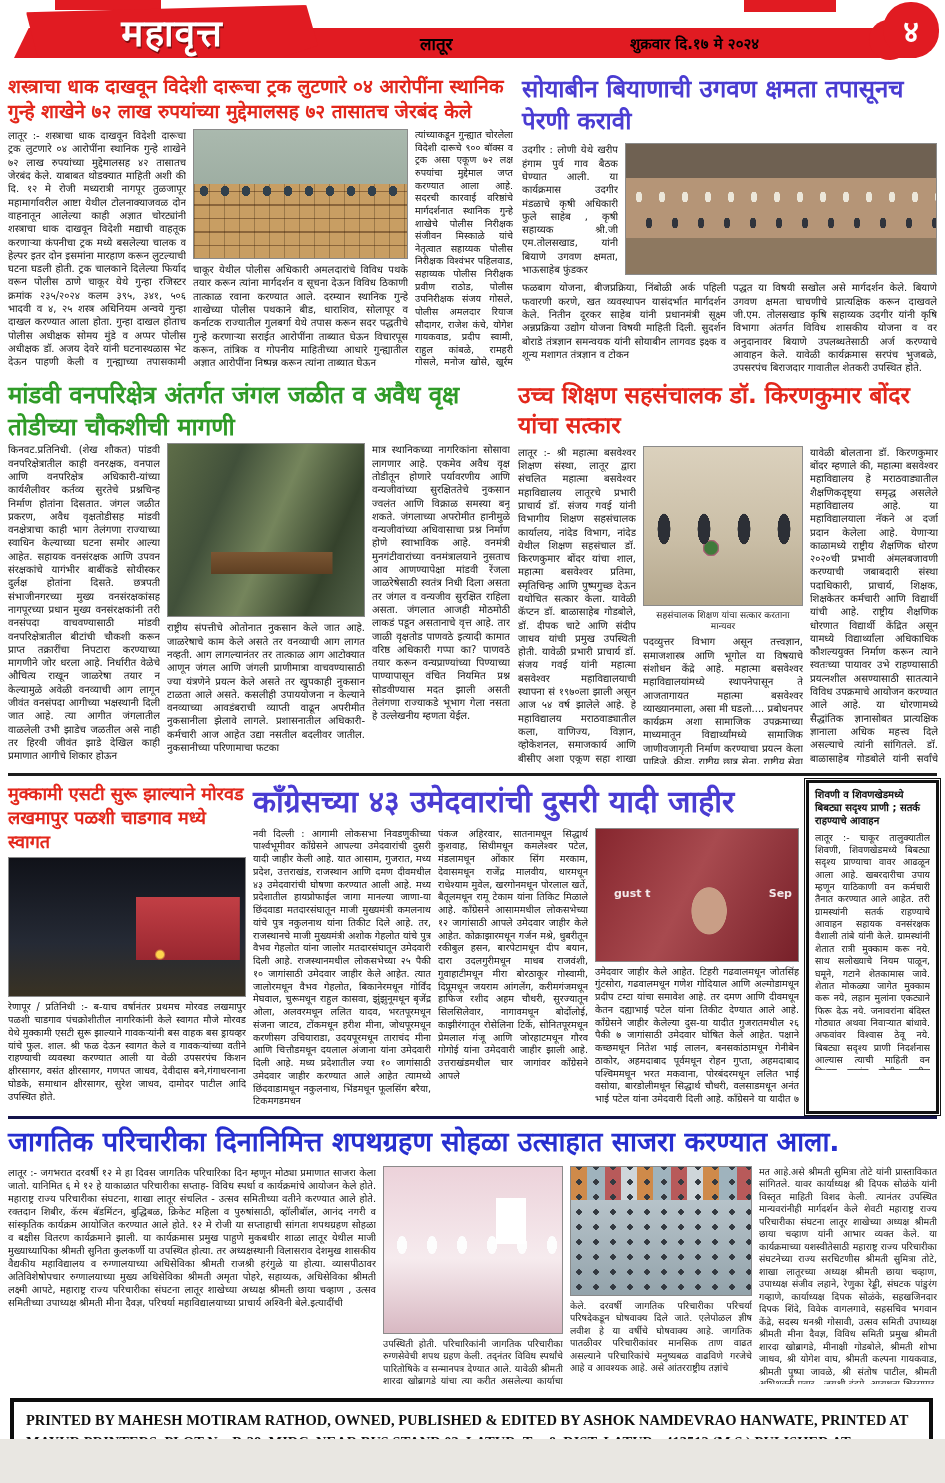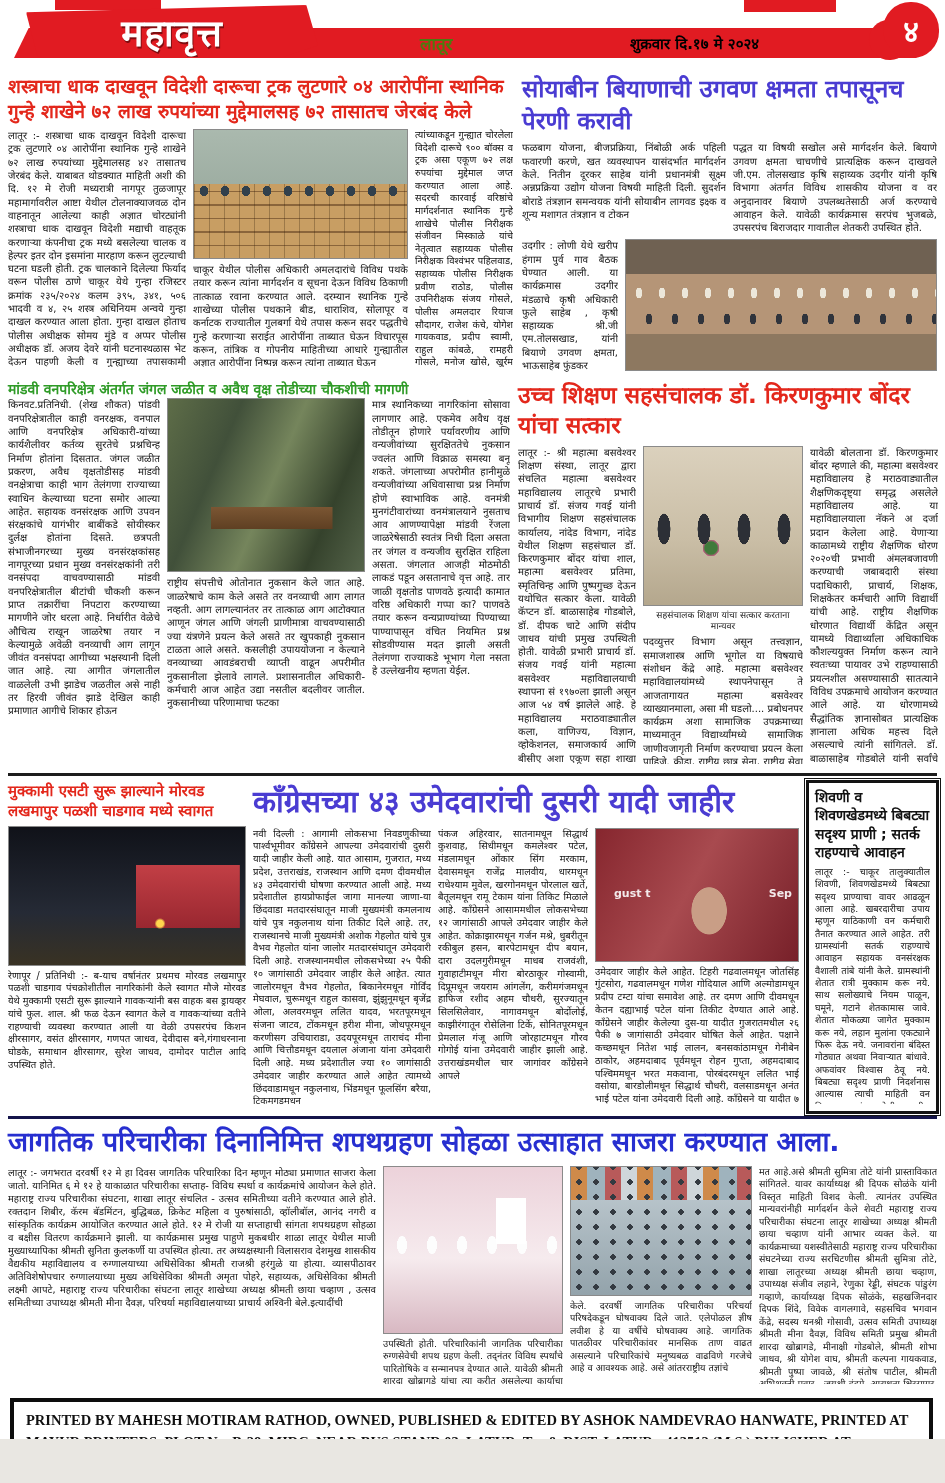--- a/index.html
+++ b/index.html
@@ -6,21 +6,21 @@
   .page{position:relative;width:945px;height:1439px;background:#ffffff;margin:0 auto;
         font-family:"DejaVu Sans",sans-serif;color:#161616;overflow:hidden;}
   
   .mast-tab{position:absolute;background:#e11b22;}
   .mast-bar{position:absolute;left:14px;right:14px;top:28px;height:30px;background:#e11b22;
             clip-path:polygon(1.6% 0,100% 0,98.4% 100%,0 100%);}
   .logo-box{position:absolute;left:26px;top:5px;width:292px;height:52px;background:#e11b22;
             border-radius:10px 14px 2px 16px;clip-path:polygon(0 14%,96% 0,100% 78%,88% 100%,4% 100%);
             display:flex;align-items:center;justify-content:center;}
   .logo-text{color:#fff;font-size:37px;font-weight:bold;letter-spacing:1px;text-shadow:1px 2px 0 #7e0d10;}
-  .mast-city{position:absolute;left:420px;top:32px;color:#4d7c0f;font-weight:bold;font-size:17px;}
+  .mast-city{position:absolute;left:420px;top:32px;color:#000000;font-weight:bold;font-size:17px;}
   .mast-date{position:absolute;left:630px;top:33px;color:#000000;font-weight:bold;font-size:15px;}
   .pagenum-wrap{position:absolute;right:6px;top:2px;width:56px;height:56px;background:#e11b22;
             border-radius:50% 50% 48% 52%;display:flex;align-items:center;justify-content:center;
             box-shadow:-22px 10px 0 -8px #e11b22;}
   .pagenum{color:#fff;font-size:30px;font-weight:bold;}
   
   .article{position:absolute;}
   .hl{font-weight:bold;text-align:left;line-height:1.32;}
   .hl-red{color:#e3271b;}
   .hl-blue{color:#4a3cd2;}
@@ -97,32 +97,32 @@
       <div class="stack">
         <div class="photo ph-truck" style="height:128px;"></div>
         <div class="body-text">चाकूर येथील पोलीस अधिकारी अमलदारांचे विविध पथके तयार करून त्यांना मार्गदर्शन व सूचना देऊन विविध ठिकाणी तात्काळ रवाना करण्यात आले. दरम्यान स्थानिक गुन्हे शाखेच्या पोलीस पथकाने बीड, धाराशिव, सोलापूर व कर्नाटक राज्यातील गुलबर्गा येथे तपास करून सदर पद्धतीचे गुन्हे करणाऱ्या सराईत आरोपींना ताब्यात घेऊन विचारपूस करून, तांत्रिक व गोपनीय माहितीच्या आधारे गुन्ह्यातील अज्ञात आरोपींना निष्पन्न करून त्यांना ताब्यात घेऊन</div>
       </div>
       <div class="body-text" style="flex:0 0 98px;font-size:9.5px;">त्यांच्याकडून गुन्ह्यात चोरलेला विदेशी दारूचे ९०० बॉक्स व ट्रक असा एकूण ७२ लक्ष रुपयांचा मुद्देमाल जप्त करण्यात आला आहे. सदरची कारवाई वरिष्ठांचे मार्गदर्शनात स्थानिक गुन्हे शाखेचे पोलीस निरीक्षक संजीवन मिस्काळे यांचे नेतृत्वात सहाय्यक पोलीस निरीक्षक विश्वंभर पहिलवाड, सहाय्यक पोलीस निरीक्षक प्रवीण राठोड, पोलीस उपनिरीक्षक संजय गोसले, पोलीस अमलदार रियाज सौदागर, राजेश कंचे, योगेश गायकवाड, प्रदीप स्वामी, राहुल कांबळे, रामहरी गोसले, मनोज खोसे, खुर्रम काझी, राहुल सोनकांबळे, साहेबराव हाके, दीनानाथ देवकते, रवी गोंदकर, तुकाराम पठाण, नितीन कट्टारे, मोहन सुरवसे, संतोष खांडेकर, नकुल पाटील, सचिन मुंडे, प्रदीप चोपणे, चंद्रकांत केंद्रे, व्यंकट निट्टुरे, सायबर सेल चे सहाय्यक पोलीस निरीक्षक नलिनी गावडे, पोलिस अमलदार संतोष देवढे, गणेश साठे, शैलेश सुळे, केली आहे.</div>
     </div>
   </div>
 
   <div class="article" style="left:522px;top:74px;width:415px;height:302px;">
     <div class="hl hl-blue" style="font-size:24px;">सोयाबीन बियाणाची उगवण क्षमता तपासूनच पेरणी करावी</div>
+    <div class="cols" style="margin-top:6px;height:134px;">
+      <div class="body-text" style="flex:0 0 96px;">उदगीर : लोणी येथे खरीप हंगाम पुर्व गाव बैठक घेण्यात आली. या कार्यक्रमास उदगीर मंडळाचे कृषी अधिकारी फुले साहेब , कृषी सहाय्यक श्री.जी एम.तोलसखाड, यांनी बियाणे उगवण क्षमता, भाऊसाहेब फुंडकर</div>
+      <div class="photo ph-meet" style="flex:1;height:130px;"></div>
+    </div>
     <div class="cols" style="margin-top:4px;height:92px;">
       <div class="body-text" style="flex:1;">फळबाग योजना, बीजप्रक्रिया, निंबोळी अर्क पहिली फवारणी करणे, खत व्यवस्थापन यासंदर्भात मार्गदर्शन केले. नितीन दूरकर साहेब यांनी प्रधानमंत्री सूक्ष्म अन्नप्रक्रिया उद्योग योजना विषयी माहिती दिली. सुदर्शन बोराडे तंत्रज्ञान समन्वयक यांनी सोयाबीन लागवड इक्ष्क व शून्य मशागत तंत्रज्ञान व टोकन</div>
       <div class="body-text" style="flex:1;">पद्धत या विषयी सखोल असे मार्गदर्शन केले. बियाणे उगवण क्षमता चाचणीचे प्रात्यक्षिक करून दाखवले जी.एम. तोलसखाड कृषि सहाय्यक उदगीर यांनी कृषि विभागा अंतर्गत विविध शासकीय योजना व वर अनुदानावर बियाणे उपलब्धतेसाठी अर्ज करण्याचे आवाहन केले. यावेळी कार्यक्रमास सरपंच भुजबळे, उपसरपंच बिराजदार गावातील शेतकरी उपस्थित होते.</div>
     </div>
-    <div class="cols" style="margin-top:6px;height:134px;">
-      <div class="body-text" style="flex:0 0 96px;">उदगीर : लोणी येथे खरीप हंगाम पुर्व गाव बैठक घेण्यात आली. या कार्यक्रमास उदगीर मंडळाचे कृषी अधिकारी फुले साहेब , कृषी सहाय्यक श्री.जी एम.तोलसखाड, यांनी बियाणे उगवण क्षमता, भाऊसाहेब फुंडकर</div>
-      <div class="photo ph-meet" style="flex:1;height:130px;"></div>
-    </div>
   </div>
 
   <div class="article" style="left:8px;top:380px;width:502px;height:390px;">
-    <div class="hl hl-green" style="font-size:14px;">मांडवी वनपरिक्षेत्र अंतर्गत जंगल जळीत व अवैध वृक्ष तोडीच्या चौकशीची मागणी</div>
+    <div class="hl hl-green" style="font-size:24px;">मांडवी वनपरिक्षेत्र अंतर्गत जंगल जळीत व अवैध वृक्ष तोडीच्या चौकशीची मागणी</div>
     <div class="cols" style="height:322px;">
       <div class="body-text" style="flex:0 0 152px;">किनवट.प्रतिनिधी. (शेख शौकत) पांडवी वनपरिक्षेत्रातील काही वनरक्षक, वनपाल आणि वनपरिक्षेत्र अधिकारी-यांच्या कार्यशैलीवर कर्तव्य सुरतेचे प्रश्नचिन्ह निर्माण होतांना दिसतात. जंगल जळीत प्रकरण, अवैध वृक्षतोडीसह मांडवी वनक्षेत्राचा काही भाग तेलंगणा राज्याच्या स्वाधिन केल्याच्या घटना समोर आल्या आहेत. सहायक वनसंरक्षक आणि उपवन संरक्षकांचे यागंभीर बाबींकडे सोयीस्कर दुर्लक्ष होतांना दिसते. छत्रपती संभाजीनगरच्या मुख्य वनसंरक्षकांसह नागपूरच्या प्रधान मुख्य वनसंरक्षकांनी तरी वनसंपदा वाचवण्यासाठी मांडवी वनपरिक्षेत्रातील बीटांची चौकशी करून प्राप्त तक्रारींचा निपटारा करण्याच्या मागणीने जोर धरला आहे. निर्धारीत वेळेचे औचित्य राखून जाळरेषा तयार न केल्यामुळे अवेळी वनव्याची आग लागून जीवंत वनसंपदा आगीच्या भक्षस्थानी दिली जात आहे. त्या आगीत जंगलातील वाळलेली उभी झाडेच जळतील असे नाही तर हिरवी जीवंत झाडे देखिल काही प्रमाणात आगीचे शिकार होऊन</div>
       <div class="stack">
         <div class="photo ph-forest" style="height:172px;"></div>
         <div class="body-text">राष्ट्रीय संपत्तीचे ओतोनात नुकसान केले जात आहे. जाळरेषाचे काम केले असते तर वनव्याची आग लागत नव्हती. आग लागल्यानंतर तर तात्काळ आग आटोक्यात आणून जंगल आणि जंगली प्राणीमात्रा वाचवण्यासाठी ज्या यंत्रणेने प्रयत्न केले असते तर खुपकाही नुकसान टाळता आले असते. कसलीही उपाययोजना न केल्याने वनव्याच्या आवडंबराची व्याप्ती वाढून अपरीमीत नुकसानीला झेलावे लागले. प्रशासनातील अधिकारी-कर्मचारी आज आहेत उद्या नसतील बदलीवर जातील. नुकसानीच्या परिणामाचा फटका</div>
       </div>
       <div class="body-text" style="flex:0 0 138px;">मात्र स्थानिकच्या नागरिकांना सोसावा लागणार आहे. एकमेव अवैध वृक्ष तोडीतून होणारे पर्यावरणीय आणि वन्यजीवांच्या सुरक्षिततेचे नुकसान ज्वलंत आणि विक्राळ समस्या बनू शकते. जंगलाच्या अपरोमीत हानीमुळे वन्यजीवांच्या अधिवासाचा प्रश्न निर्माण होणे स्वाभाविक आहे. वनमंत्री मुनगंटीवारांच्या वनमंत्रालयाने नुसताच आव आणण्यापेक्षा मांडवी रेंजला जाळरेषेसाठी स्वतंत्र निधी दिला असता तर जंगल व वन्यजीव सुरक्षित राहिला असता. जंगलात आजही मोठमोठी लाकडं पडून असतानाचे वृत्त आहे. तार जाळी वृक्षतोड पाणवठे इत्यादी कामात वरिष्ठ अधिकारी गप्पा का? पाणवठे तयार करून वन्यप्राण्यांच्या पिण्याच्या पाण्यापासून वंचित नियमित प्रश्न सोडवीण्यास मदत झाली असती तेलंगणा राज्याकडे भूभाग गेला नसता हे उल्लेखनीय म्हणता येईल.</div>
     </div>
   </div>
 
@@ -135,42 +135,42 @@
         <div class="caption">सहसंचालक शिक्षण यांचा सत्कार करताना मान्यवर</div>
         <div class="body-text">पदव्युत्तर विभाग असून तत्त्वज्ञान, समाजशास्त्र आणि भूगोल या विषयाचे संशोधन केंद्रे आहे. महात्मा बसवेश्वर महाविद्यालयांमध्ये स्थापनेपासून ते आजतागायत महात्मा बसवेश्वर व्याख्यानमाला, असा मी घडलो.... प्रबोधनपर कार्यक्रम अशा सामाजिक उपक्रमाच्या माध्यमातून विद्यार्थ्यांमध्ये सामाजिक जाणीवजागृती निर्माण करण्याचा प्रयत्न केला पाहिजे. क्रीडा, राष्ट्रीय छात्र सेना, राष्ट्रीय सेवा योजना आणि कौशल्याधिष्ठित अभ्यासक्रमाच्या माध्यमातून विद्यार्थ्यांना देशाचा एक उत्कृष्ट नागरिक बनविण्याचा प्रयत्न केला जातो असेही ते म्हणाले.</div>
       </div>
       <div class="body-text" style="flex:0 0 128px;">यावेळी बोलताना डॉ. किरणकुमार बोंदर म्हणाले की, महात्मा बसवेश्वर महाविद्यालय हे मराठवाड्यातील शैक्षणिकदृष्ट्या समृद्ध असलेले महाविद्यालय आहे. या महाविद्यालयाला नॅकने अ दर्जा प्रदान केलेला आहे. येणाऱ्या काळामध्ये राष्ट्रीय शैक्षणिक धोरण २०२०ची प्रभावी अंमलबजावणी करण्याची जबाबदारी संस्था पदाधिकारी, प्राचार्य, शिक्षक, शिक्षकेतर कर्मचारी आणि विद्यार्थी यांची आहे. राष्ट्रीय शैक्षणिक धोरणात विद्यार्थी केंद्रित असून यामध्ये विद्यार्थ्यांला अधिकाधिक कौशल्ययुक्त निर्माण करून त्याने स्वतःच्या पायावर उभे राहण्यासाठी प्रयत्नशील असण्यासाठी सातत्याने विविध उपक्रमाचे आयोजन करण्यात आले आहे. या धोरणामध्ये सैद्धांतिक ज्ञानासोबत प्रात्यक्षिक ज्ञानाला अधिक महत्त्व दिले असल्याचे त्यांनी सांगितले. डॉ. बाळासाहेब गोडबोले यांनी सर्वांचे आभार मानले. या कार्यक्रमाच्या यशस्वीतेसाठी योगेश मोदी यांनी परिश्रम घेतले.</div>
     </div>
   </div>
 
   <div class="rule" style="top:773px;height:3px;"></div>
 
   <div class="article" style="left:8px;top:782px;width:238px;height:328px;">
-    <div class="hl hl-red" style="font-size:15px;">मुक्कामी एसटी सुरू झाल्याने मोरवड लखमापुर पळशी चाडगाव मध्ये स्वागत</div>
+    <div class="hl hl-red" style="font-size:18px;">मुक्कामी एसटी सुरू झाल्याने मोरवड लखमापुर पळशी चाडगाव मध्ये स्वागत</div>
     <div class="photo ph-bus" style="height:138px;margin-top:4px;"></div>
     <div class="body-text" style="margin-top:4px;height:102px;font-size:9.6px;">रेणापूर / प्रतिनिधी :- ब-याच वर्षानंतर प्रथमच मोरवड लखमापुर पळशी चाडगाव पंचक्रोशीतील नागरिकांनी केले स्वागत मौजे मोरवड येथे मुक्कामी एसटी सुरू झाल्याने गावकऱ्यांनी बस वाहक बस ड्रायव्हर यांचे फुल. शाल. श्री फळ देऊन स्वागत केले व गावकऱ्यांच्या वतीने राहण्याची व्यवस्था करण्यात आली या वेळी उपसरपंच किशन क्षीरसागर, वसंत क्षीरसागर, गणपत जाधव, देवीदास बने,गंगाधरनाना घोडके, समाधान क्षीरसागर, सुरेश जाधव, दामोदर पाटील आदि उपस्थित होते.</div>
   </div>
 
   <div class="article" style="left:253px;top:782px;width:546px;height:328px;">
     <div class="hl hl-blue" style="font-size:30px;">काँग्रेसच्या ४३ उमेदवारांची दुसरी यादी जाहीर</div>
     <div class="cols" style="margin-top:6px;height:276px;">
       <div class="body-text" style="flex:0 0 178px;font-size:9.6px;">नवी दिल्ली : आगामी लोकसभा निवडणुकीच्या पार्श्वभूमीवर काँग्रेसने आपल्या उमेदवारांची दुसरी यादी जाहीर केली आहे. यात आसाम, गुजरात, मध्य प्रदेश, उत्तराखंड, राजस्थान आणि दमण दीवमधील ४३ उमेदवारांची घोषणा करण्यात आली आहे. मध्य प्रदेशातील हायप्रोफाईल जागा मानल्या जाणा-या छिंदवाडा मतदारसंघातून माजी मुख्यमंत्री कमलनाथ यांचे पुत्र नकुलनाथ यांना तिकीट दिले आहे. तर, राजस्थानचे माजी मुख्यमंत्री अशोक गेहलोत यांचे पुत्र वैभव गेहलोत यांना जालोर मतदारसंघातून उमेदवारी दिली आहे. राजस्थानमधील लोकसभेच्या २५ पैकी १० जागांसाठी उमेदवार जाहीर केले आहेत. त्यात जालोरमधून वैभव गेहलोत, बिकानेरमधून गोर्विंद मेघवाल, चुरूमधून राहुल कासवा, झुंझुनूमधून बृजेंद्र ओला, अलवरमधून ललित यादव, भरतपूरमधून संजना जाटव, टोंकमधून हरीश मीना, जोधपूरमधून करणीसग उचियाराडा, उदयपूरमधून ताराचंद मीना आणि चित्तौडमधून दयलाल अंजाना यांना उमेदवारी दिली आहे. मध्य प्रदेशातील ज्या १० जागांसाठी उमेदवार जाहीर करण्यात आले आहेत त्यामध्ये छिंदवाडामधून नकुलनाथ, भिंडमधून फूलसिंग बरैया, टिकमगडमधून</div>
       <div class="body-text" style="flex:0 0 150px;font-size:9.6px;">पंकज अहिरवार, सातनामधून सिद्धार्थ कुशवाह, सिधीमधून कमलेश्वर पटेल, मंडलामधून ओंकार सिंग मरकाम, देवासमधून राजेंद्र मालवीय, धारमधून राधेश्याम मुवेल, खरगोनमधून पोरलाल खर्ते, बैतूलमधून रामू टेकाम यांना तिकिट मिळाले आहे. काँग्रेसने आसाममधील लोकसभेच्या १२ जागांसाठी आपले उमेदवार जाहीर केले आहेत. कोक्राझारमधून गर्जन मश्रे, धुबरीतून रकीबुल हसन, बारपेटामधून दीप बयान, दारा उदलगुरीमधून माधब राजवंशी, गुवाहाटीमधून मीरा बोरठाकूर गोस्वामी, दिप्रूमधून जयराम आंगलेंग, करीमगंजमधून हाफिज रशीद अहम चौधरी, सुरज्यातून सिलसिलेवार, नागावमधून बोर्दोलोई, काझीरंगातून रोसेलिना टिर्के, सोनितपूरमधून प्रेमलाल गंजू आणि जोरहाटमधून गौरव गोगोई यांना उमेदवारी जाहीर झाली आहे. उत्तराखंडमधील चार जागांवर काँग्रेसने आपले</div>
       <div class="stack">
         <div class="photo ph-kharge" style="height:132px;">
           <span class="photo-overlay-text" style="left:18px;top:58px;">gust t</span>
           <span class="photo-overlay-text" style="right:6px;top:58px;">Sep</span>
         </div>
         <div class="body-text" style="font-size:9.6px;">उमेदवार जाहीर केले आहेत. टिहरी गढवालमधून जोतसिंह गुंटसोरा, गढवालमधून गणेश गोदियाल आणि अल्मोडामधून प्रदीप टम्टा यांचा समावेश आहे. तर दमण आणि दीवमधून केतन दह्याभाई पटेल यांना तिकीट देण्यात आले आहे. काँग्रेसने जाहीर केलेल्या दुस-या यादीत गुजरातमधील २६ पैकी ७ जागांसाठी उमेदवार घोषित केले आहेत. पक्षाने कच्छमधून नितेश भाई लालन, बनसकांठामधून गेनीबेन ठाकोर, अहमदाबाद पूर्वमधून रोहन गुप्ता, अहमदाबाद पश्चिममधून भरत मकवाना, पोरबंदरमधून ललित भाई वसोया, बारडोलीमधून सिद्धार्थ चौधरी, वलसाडमधून अनंत भाई पटेल यांना उमेदवारी दिली आहे. काँग्रेसने या यादीत ७ जनरल, १३ ओबीसी, १० एससी, ९ एसटी आणि एका मुस्लिम उमेदवाराला तिकीट दिले आहे.</div>
       </div>
     </div>
   </div>
 
   <div class="article box-article" style="left:806px;top:780px;width:133px;height:334px;">
-    <div class="hl" style="font-size:14px;color:#111;">शिवणी व शिवणखेडमध्ये बिबट्या सदृश्य प्राणी ; सतर्क राहण्याचे आवाहन</div>
+    <div class="hl" style="font-size:10px;color:#111;">शिवणी व शिवणखेडमध्ये बिबट्या सदृश्य प्राणी ; सतर्क राहण्याचे आवाहन</div>
     <div class="body-text" style="margin-top:4px;height:238px;font-size:9.3px;">लातूर :- चाकूर तालुक्यातील शिवणी, शिवणखेडमध्ये बिबट्या सदृश्य प्राण्याचा वावर आढळून आला आहे. खबरदारीचा उपाय म्हणून याठिकाणी वन कर्मचारी तैनात करण्यात आले आहेत. तरी ग्रामस्थांनी सतर्क राहण्याचे आवाहन सहायक वनसंरक्षक वैशाली तांबे यांनी केले. ग्रामस्थांनी शेतात रात्री मुक्काम करू नये. साथ सलोख्याचे नियम पाळून, घमूने, गटाने शेतकामास जावे. शेतात मोकळ्या जागेत मुक्काम करू नये, लहान मुलांना एकट्याने फिरू देऊ नये. जनावरांना बंदिस्त गोठ्यात अथवा निवाऱ्यात बांधावे. अफवांवर विश्वास ठेवू नये. बिबट्या सदृश्य प्राणी निदर्शनास आल्यास त्याची माहिती वन विभाग, सरपंच, पोलीस पाटील यांना कळवावे, असेही आवाहन त्यांनी केले आहे.</div>
   </div>
 
   <div class="rule" style="top:1116px;height:3px;background:#14144a;"></div>
 
   <div class="article" style="left:8px;top:1124px;width:929px;height:266px;">
     <div class="hl hl-nblue" style="font-size:27px;">जागतिक परिचारीका दिनानिमित्त शपथग्रहण सोहळा उत्साहात साजरा करण्यात आला.</div>
     <div class="cols" style="margin-top:6px;height:218px;">
       <div class="body-text" style="flex:0 0 368px;font-size:9.8px;">लातूर :- जगभरात दरवर्षी १२ मे हा दिवस जागतिक परिचारिका दिन म्हणून मोठ्या प्रमाणात साजरा केला जातो. यानिमित ६ मे १२ हे याकाळात परिचारीका सप्ताह- विविध स्पर्धा व कार्यक्रमांचे आयोजन केले होते. महाराष्ट्र राज्य परिचारीका संघटना, शाखा लातूर संचलित - उत्सव समितीच्या वतीने करण्यात आले होते. रक्तदान शिबीर, कॅरम बॅडमिंटन, बुद्धिबळ, क्रिकेट महिला व पुरुषांसाठी, व्हॉलीबॉल, आनंद नगरी व सांस्कृतिक कार्यक्रम आयोजित करण्यात आले होते. १२ मे रोजी या सप्ताहाची सांगता शपथग्रहण सोहळा व बक्षीस वितरण कार्यक्रमाने झाली. या कार्यक्रमास प्रमुख पाहुणे मुकबधीर शाळा लातूर येथील माजी मुख्याध्यापिका श्रीमती सुनिता कुलकर्णी या उपस्थित होत्या. तर अध्यक्षस्थानी विलासराव देशमुख शासकीय वैद्यकीय महाविद्यालय व रुग्णालयाच्या अधिसेविका श्रीमती राजश्री हरंगुळे या होत्या. व्यासपीठावर अतिविशेषोपचार रुग्णालयाच्या मुख्य अधिसेविका श्रीमती अमृता पोहरे, सहाय्यक, अधिसेविका श्रीमती लक्ष्मी आपटे, महाराष्ट्र राज्य परिचारीका संघटना लातूर शाखेच्या अध्यक्ष श्रीमती छाया चव्हाण , उत्सव समितीच्या उपाध्यक्ष श्रीमती मीना दैवज्ञ, परिचर्या महाविद्यालयाच्या प्राचार्य अश्विनी बेले.इत्यादींची</div>
       <div class="stack" style="flex:0 0 180px;">

